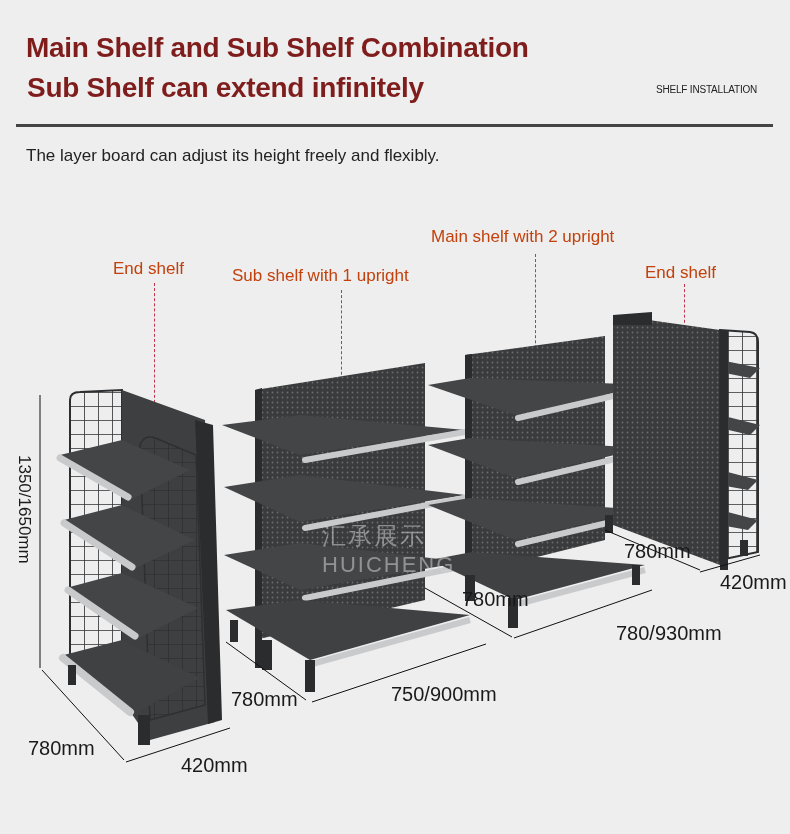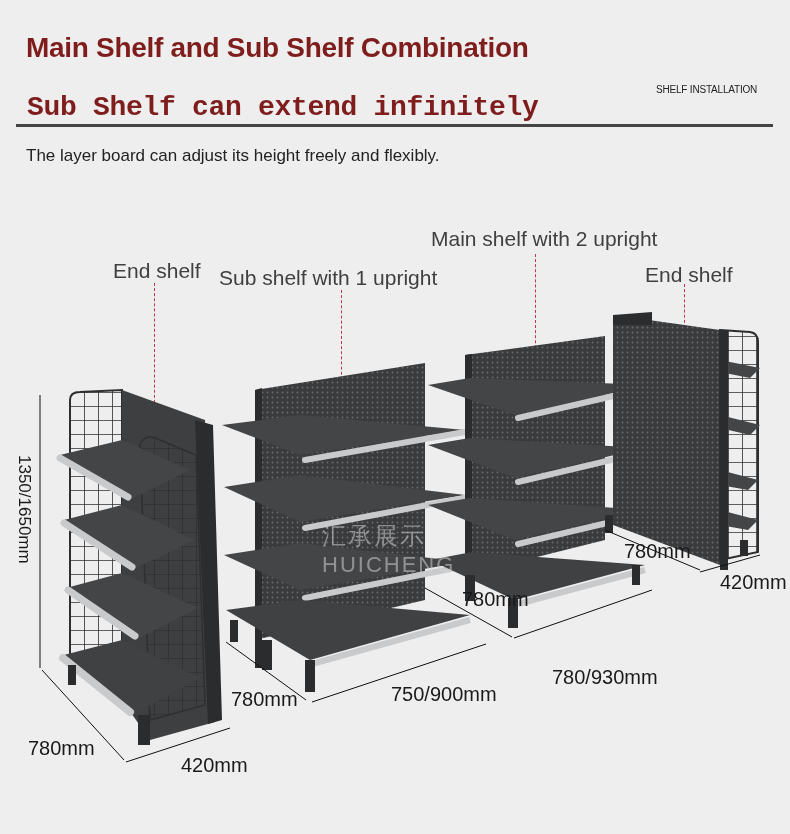--- a/index.html
+++ b/index.html
@@ -3,38 +3,38 @@
 <meta charset="utf-8">
 <style>
   html,body{margin:0;padding:0;}
   body{width:790px;height:834px;background:#eeeeee;position:relative;overflow:hidden;
        font-family:"Liberation Sans",sans-serif;color:#111;}
   .abs{position:absolute;}
   .title{font-family:"Liberation Sans",sans-serif;font-weight:bold;font-size:28px;letter-spacing:-0.3px;color:#7f1d1d;white-space:nowrap;}
   .tag{font-size:10px;color:#222;letter-spacing:-0.2px;}
   .rule{height:3px;background:#444;}
   .subtitle{font-size:17px;color:#222;}
-  .callout{color:#404040;font-size:21px;white-space:nowrap;}
+  .callout{color:#c2410c;font-size:17px;white-space:nowrap;}
   .dim{font-size:20px;color:#1a1a1a;white-space:nowrap;}
   .vert{transform:rotate(90deg);transform-origin:left top;}
   .dash{border-left:1.5px dashed #c2354e;width:0;}
   .wm{color:rgba(210,210,210,0.55);font-weight:normal;}
 </style>
 </head>
 <body>
 
 <div class="abs title" style="left:26px;top:32px;">Main Shelf and Sub Shelf Combination</div>
-<div class="abs title" style="left:27px;top:92px;font-family:Liberation Mono, monospace;">Sub Shelf can extend infinitely</div>
+<div class="abs title" style="left:27px;top:72px;">Sub Shelf can extend infinitely</div>
 <div class="abs tag" style="left:656px;top:84px;">SHELF INSTALLATION</div>
 <div class="abs rule" style="left:16px;top:124px;width:757px;"></div>
 <div class="abs subtitle" style="left:26px;top:146px;">The layer board can adjust its height freely and flexibly.</div>
 
 <div class="abs callout" style="left:113px;top:259px;">End shelf</div>
 <div class="abs dash" style="left:154px;top:283px;height:125px;"></div>
-<div class="abs callout" style="left:219px;top:266px;">Sub shelf with 1 upright</div>
+<div class="abs callout" style="left:232px;top:266px;">Sub shelf with 1 upright</div>
 <div class="abs dash" style="left:341px;top:290px;height:100px;"></div>
 <div class="abs callout" style="left:431px;top:227px;">Main shelf with 2 upright</div>
 <div class="abs dash" style="left:535px;top:254px;height:135px;"></div>
 <div class="abs callout" style="left:645px;top:263px;">End shelf</div>
 <div class="abs dash" style="left:684px;top:284px;height:90px;"></div>
 
 <svg class="abs" style="left:0;top:0;" width="790" height="834">
   <defs>
     <pattern id="grid" width="14" height="14" patternUnits="userSpaceOnUse">
       <path d="M14 0 L0 0 0 14" fill="none" stroke="#2d2e30" stroke-width="1.6"></path>
@@ -121,15 +121,15 @@
 
 <div class="abs wm" style="left:322px;top:520px;font-size:24px;letter-spacing:2px;">汇承展示</div>
 <div class="abs wm" style="left:322px;top:552px;font-size:22px;letter-spacing:2px;">HUICHENG</div>
 
 <div class="abs dim vert" style="left:34px;top:455px;font-size:17px;">1350/1650mm</div>
 <div class="abs dim" style="left:28px;top:737px;">780mm</div>
 <div class="abs dim" style="left:181px;top:754px;">420mm</div>
 <div class="abs dim" style="left:231px;top:688px;">780mm</div>
 <div class="abs dim" style="left:391px;top:683px;">750/900mm</div>
 <div class="abs dim" style="left:462px;top:588px;">780mm</div>
-<div class="abs dim" style="left:552px;top:622px;margin-top:44px;">780/930mm</div>
+<div class="abs dim" style="left:616px;top:622px;">780/930mm</div>
 <div class="abs dim" style="left:624px;top:540px;">780mm</div>
 <div class="abs dim" style="left:720px;top:571px;">420mm</div>
 
 </body></html>

